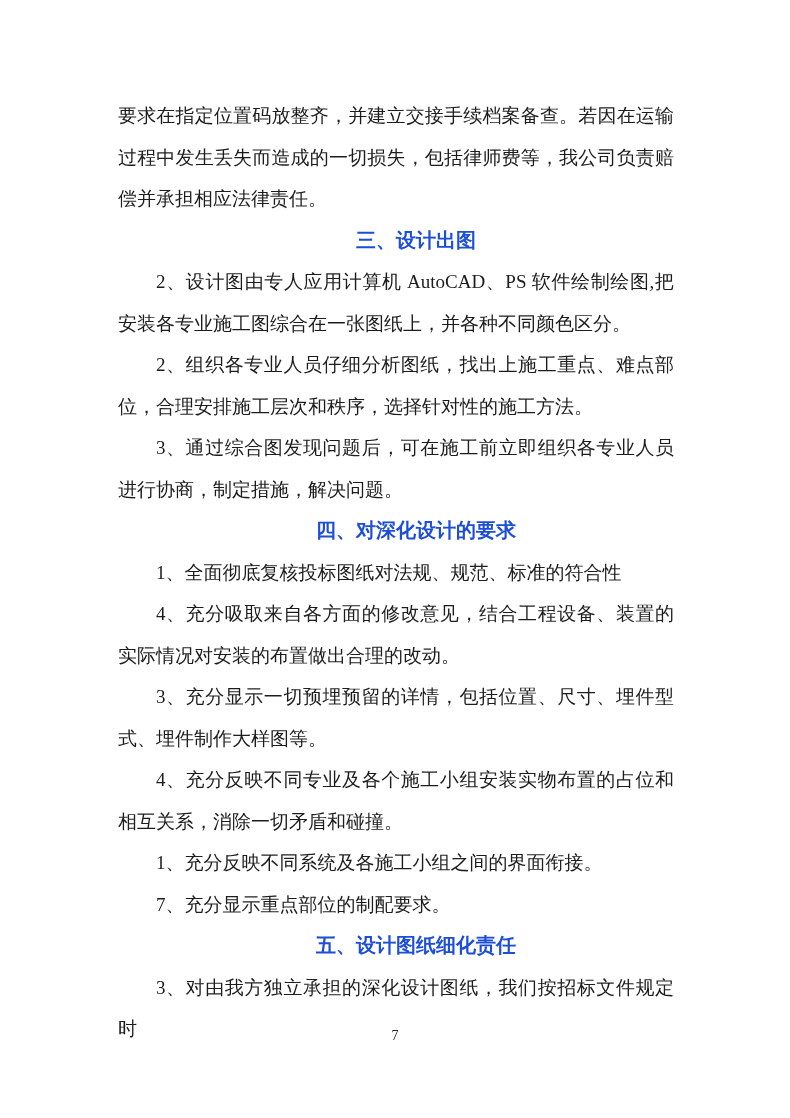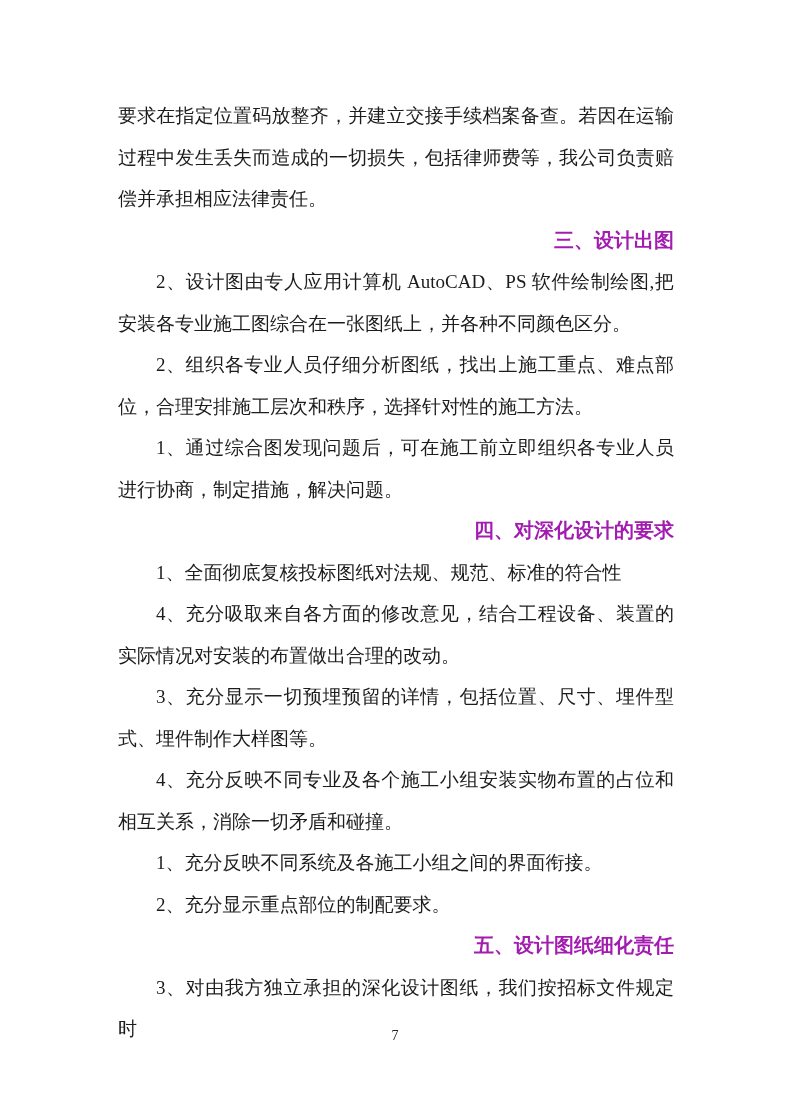--- a/index.html
+++ b/index.html
@@ -30,23 +30,23 @@
     color: #1c1c1c;
     font-family: "Liberation Serif", serif;
   }
   .para.no-indent {
     text-indent: 0;
   }
   .heading {
     font-size: 20px;
     line-height: 41.5px;
     font-weight: 700;
-    color: #a21caf;
+    color: #1d4ed8;
     text-indent: 2em;
-    text-align: right;
+    text-align: center;
     font-family: "Liberation Sans", sans-serif;
   }
   .page-footer {
     position: absolute;
     left: 0;
     right: 0;
     top: 1026px;
     text-align: center;
   }
   .page-number {
@@ -57,28 +57,28 @@
 </style>
 </head>
 <body>
 
 <div class="page">
   <div class="doc-body">
     <p class="para no-indent">要求在指定位置码放整齐，并建立交接手续档案备查。若因在运输过程中发生丢失而造成的一切损失，包括律师费等，我公司负责赔偿并承担相应法律责任。</p>
     <h3 class="heading">三、设计出图</h3>
     <p class="para">2、设计图由专人应用计算机 AutoCAD、PS 软件绘制绘图,把安装各专业施工图综合在一张图纸上，并各种不同颜色区分。</p>
     <p class="para">2、组织各专业人员仔细分析图纸，找出上施工重点、难点部位，合理安排施工层次和秩序，选择针对性的施工方法。</p>
-    <p class="para">1、通过综合图发现问题后，可在施工前立即组织各专业人员进行协商，制定措施，解决问题。</p>
+    <p class="para">3、通过综合图发现问题后，可在施工前立即组织各专业人员进行协商，制定措施，解决问题。</p>
     <h3 class="heading">四、对深化设计的要求</h3>
     <p class="para">1、全面彻底复核投标图纸对法规、规范、标准的符合性</p>
     <p class="para">4、充分吸取来自各方面的修改意见，结合工程设备、装置的实际情况对安装的布置做出合理的改动。</p>
     <p class="para">3、充分显示一切预埋预留的详情，包括位置、尺寸、埋件型式、埋件制作大样图等。</p>
     <p class="para">4、充分反映不同专业及各个施工小组安装实物布置的占位和相互关系，消除一切矛盾和碰撞。</p>
     <p class="para">1、充分反映不同系统及各施工小组之间的界面衔接。</p>
-    <p class="para">2、充分显示重点部位的制配要求。</p>
+    <p class="para">7、充分显示重点部位的制配要求。</p>
     <h3 class="heading">五、设计图纸细化责任</h3>
     <p class="para">3、对由我方独立承担的深化设计图纸，我们按招标文件规定时</p>
   </div>
 
   <div class="page-footer">
     <span class="page-number">7</span>
   </div>
 </div>
 
 </body></html>

